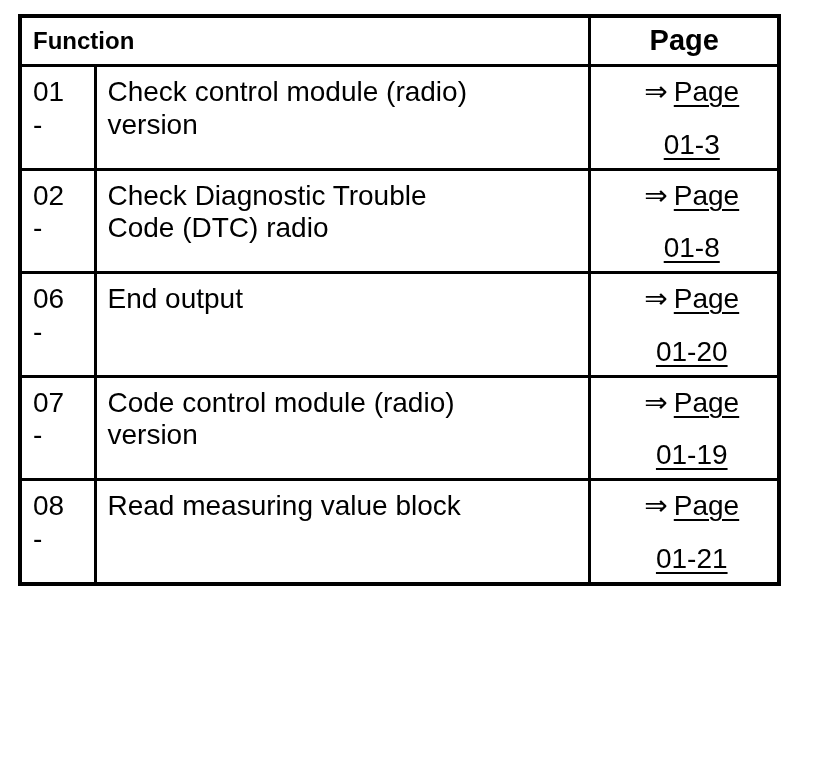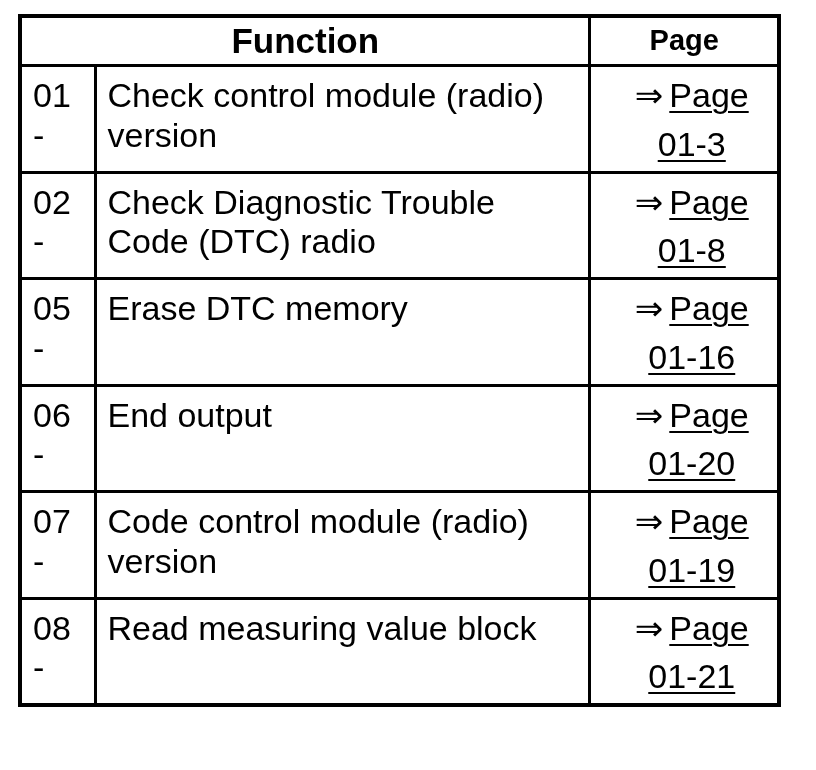--- a/index.html
+++ b/index.html
@@ -29,29 +29,29 @@
     background: #ffffff;
   }
   table.func-table, table.func-table th, table.func-table td {
     border: 3px solid #000000;
   }
   table.func-table {
     border-width: 4px;
   }
   th, td {
     vertical-align: top;
-    font-size: 34px;
+    font-size: 28px;
     line-height: 1.17;
     padding: 9px 10px 6px 11px;
     overflow: hidden;
   }
   th.fn-head {
-    text-align: center;
+    text-align: left;
     font-weight: bold;
-    font-size: 35px;
+    font-size: 24px;
     height: 42px;
     vertical-align: middle;
     padding-top: 2px;
     padding-bottom: 2px;
   }
   th.pg-head {
     text-align: center;
     font-weight: bold;
     font-size: 29px;
     vertical-align: middle;
@@ -75,21 +75,21 @@
     padding-right: 6px;
   }
   a.page-link {
     color: #000000;
     text-decoration: underline;
     text-decoration-thickness: 2px;
     text-underline-offset: 4px;
     cursor: pointer;
   }
   .page-line2 {
-    margin-top: 9px;
+    margin-top: 20px;
   }
 </style>
 </head>
 <body>
 
 <div class="page-wrap">
   <table class="func-table">
     <colgroup>
       <col style="width:75px">
       <col style="width:494px">
@@ -119,29 +119,20 @@
 <span>-</span></td>
         <td class="desc-cell">Check Diagnostic Trouble
 Code (DTC) radio</td>
         <td class="page-cell">
           <div><span class="jump-arrow">⇒</span><a class="page-link">Page</a></div>
           <div class="page-line2"><a class="page-link">01-8</a></div>
         </td>
       </tr>
 
 
-      <tr>
-        <td class="code-cell"><span>05</span>
-<span>-</span></td>
-        <td class="desc-cell">Erase DTC memory</td>
-        <td class="page-cell">
-          <div><span class="jump-arrow">⇒</span><a class="page-link">Page</a></div>
-          <div class="page-line2"><a class="page-link">01-16</a></div>
-        </td>
-      </tr>
 
       <tr>
         <td class="code-cell"><span>06</span>
 <span>-</span></td>
         <td class="desc-cell">End output</td>
         <td class="page-cell">
           <div><span class="jump-arrow">⇒</span><a class="page-link">Page</a></div>
           <div class="page-line2"><a class="page-link">01-20</a></div>
         </td>
       </tr>

